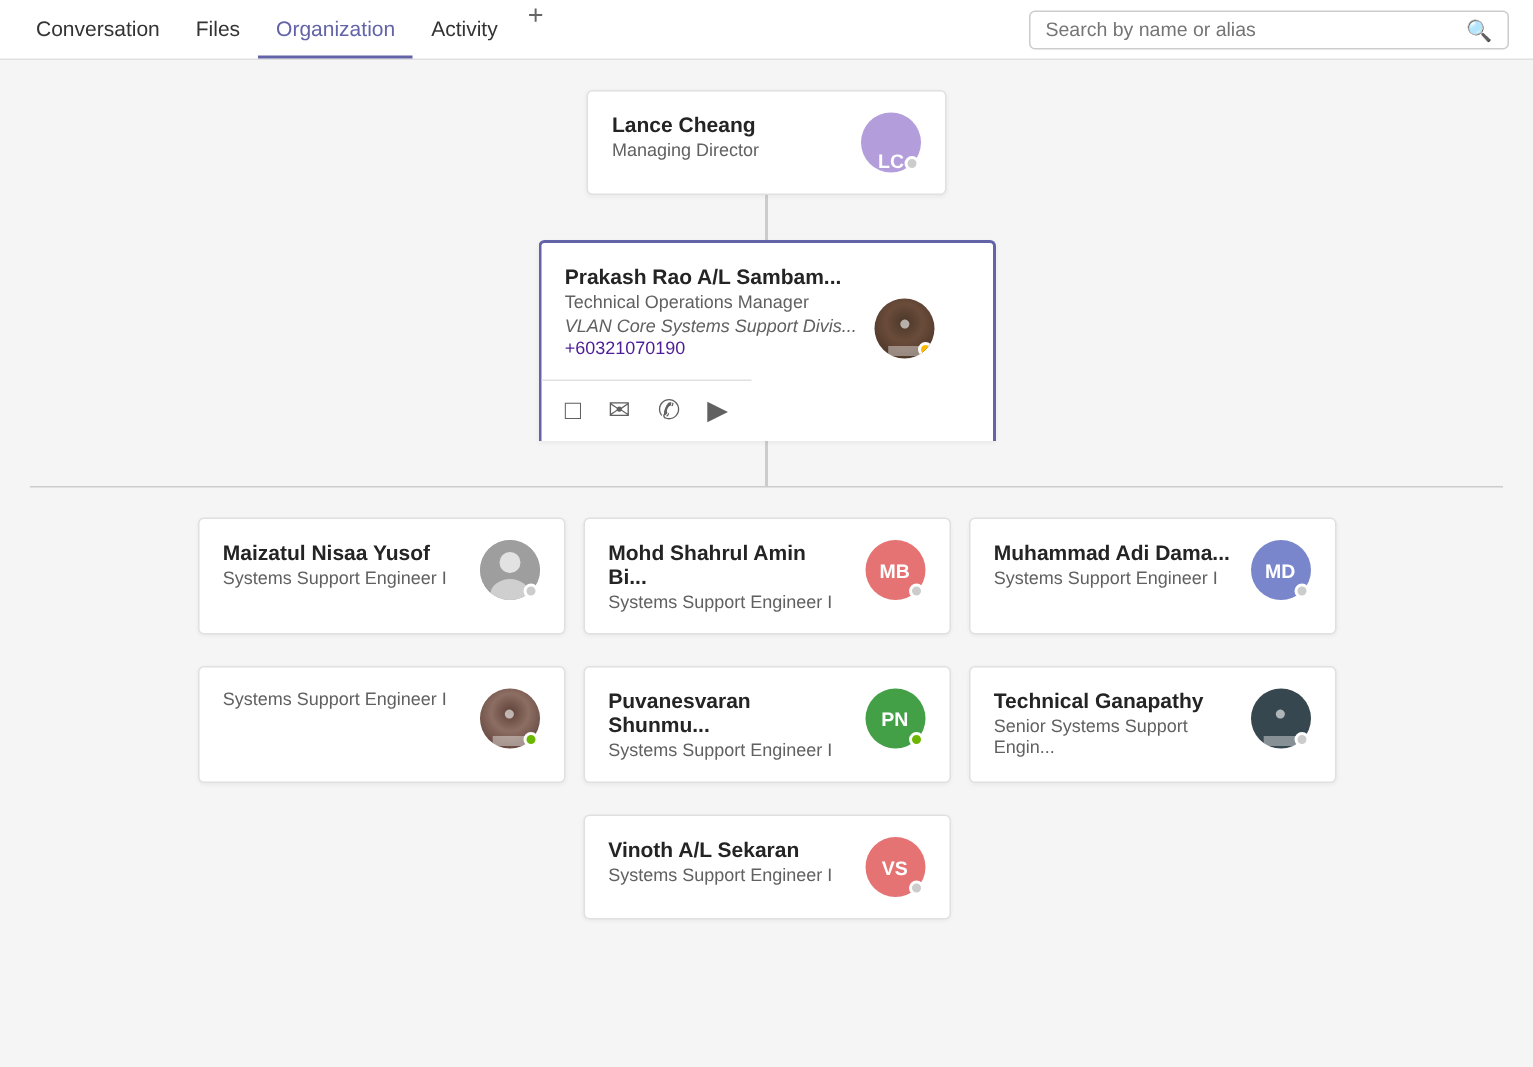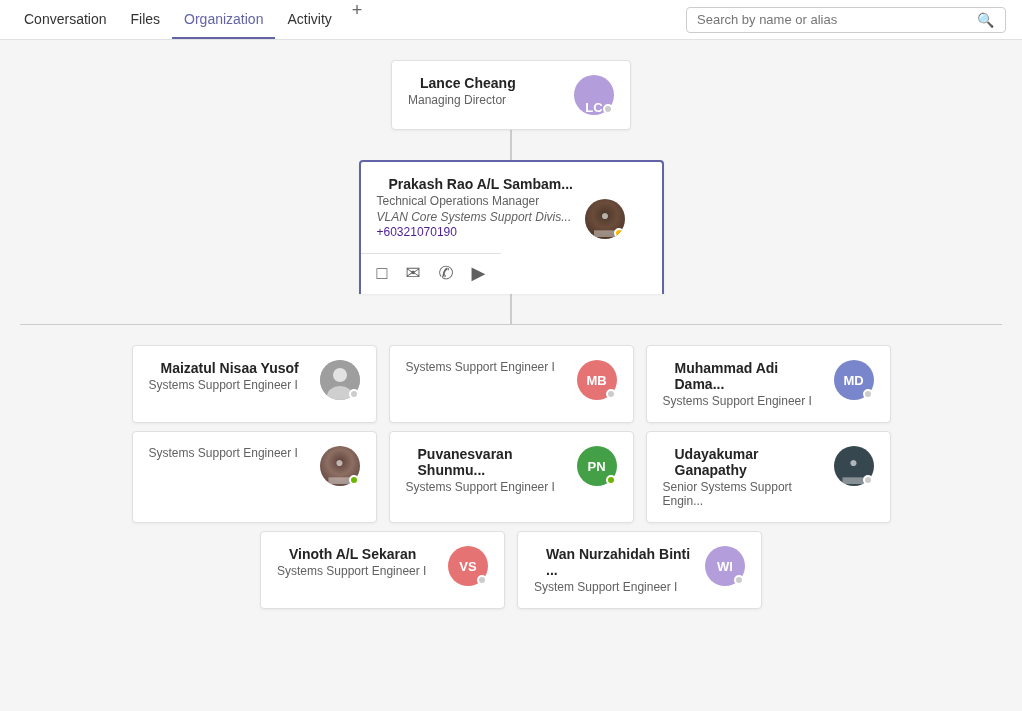--- a/index.html
+++ b/index.html
@@ -108,21 +108,20 @@
 
     .card-info {
       flex: 1;
     }
 
     .card-name {
       font-size: 14px;
       font-weight: 600;
       color: #252424;
       margin-bottom: 2px;
-      margin-left: 12px;
     }
 
     .card-role {
       font-size: 12px;
       color: #616161;
     }
 
     .card-dept {
       font-size: 12px;
       color: #616161;
@@ -274,21 +273,21 @@
       width: 100%;
       height: 1px;
       background: #ccc;
       margin: 0;
     }
 
     .rows-section {
       display: flex;
       flex-direction: column;
       align-items: center;
-      gap: 8px;
+      gap: 21px;
       margin-top: 20px;
     }
 
   </style>
 </head>
 <body>
 
 <div class="top-nav">
   <div class="nav-item">Conversation</div>
   <div class="nav-item">Files</div>
@@ -365,20 +364,21 @@
                 <circle cx="20" cy="15" r="7" fill="rgba(255,255,255,0.7)"></circle>
                 <ellipse cx="20" cy="36" rx="13" ry="10" fill="rgba(255,255,255,0.5)"></ellipse>
               </svg>
             </div>
             <span style="width:10px;height:10px;border-radius:50%;background:#ccc;border:2px solid #fff;position:absolute;bottom:1px;right:1px;display:block;"></span>
           </div>
         </div>
 
         <div class="card card-sub">
           <div class="card-info">
+            <div class="card-name">Mohd Shahrul Amin Bi...</div>
             <div class="card-role">Systems Support Engineer I</div>
           </div>
           <div style="position:relative;margin-left:12px;flex-shrink:0;">
             <div style="width:40px;height:40px;border-radius:50%;background:#e57373;display:flex;align-items:center;justify-content:center;color:#fff;font-weight:600;font-size:13px;">
               <span>MB</span>
             </div>
             <span style="width:10px;height:10px;border-radius:50%;background:#ccc;border:2px solid #fff;position:absolute;bottom:1px;right:1px;display:block;"></span>
           </div>
         </div>
 
@@ -419,21 +419,21 @@
           <div style="position:relative;margin-left:12px;flex-shrink:0;">
             <div style="width:40px;height:40px;border-radius:50%;background:#43a047;display:flex;align-items:center;justify-content:center;color:#fff;font-weight:600;font-size:13px;">
               <span>PN</span>
             </div>
             <span style="width:10px;height:10px;border-radius:50%;background:#6bb700;border:2px solid #fff;position:absolute;bottom:1px;right:1px;display:block;"></span>
           </div>
         </div>
 
         <div class="card card-sub">
           <div class="card-info">
-            <div class="card-name">Udayakumar Ganapathy</div>
+            <div class="card-name">Technical Ganapathy</div>
             <div class="card-role">Senior Systems Support Engin...</div>
           </div>
           <div style="position:relative;margin-left:12px;flex-shrink:0;">
             <div class="avatar-photo" style="width:40px;height:40px;border-radius:50%;margin-left:0;overflow:hidden;background:#37474f;">
               <div class="person-icon"></div>
             </div>
             <span style="width:10px;height:10px;border-radius:50%;background:#ccc;border:2px solid #fff;position:absolute;bottom:1px;right:1px;display:block;"></span>
           </div>
         </div>
 
@@ -447,30 +447,18 @@
             <div class="card-role">Systems Support Engineer I</div>
           </div>
           <div style="position:relative;margin-left:12px;flex-shrink:0;">
             <div style="width:40px;height:40px;border-radius:50%;background:#e57373;display:flex;align-items:center;justify-content:center;color:#fff;font-weight:600;font-size:13px;">
               <span>VS</span>
             </div>
             <span style="width:10px;height:10px;border-radius:50%;background:#ccc;border:2px solid #fff;position:absolute;bottom:1px;right:1px;display:block;"></span>
           </div>
         </div>
 
-        <div class="card card-sub">
-          <div class="card-info">
-            <div class="card-name">Wan Nurzahidah Binti ...</div>
-            <div class="card-role">System Support Engineer I</div>
-          </div>
-          <div style="position:relative;margin-left:12px;flex-shrink:0;">
-            <div style="width:40px;height:40px;border-radius:50%;background:#b39ddb;display:flex;align-items:center;justify-content:center;color:#fff;font-weight:600;font-size:13px;">
-              <span>WI</span>
-            </div>
-            <span style="width:10px;height:10px;border-radius:50%;background:#ccc;border:2px solid #fff;position:absolute;bottom:1px;right:1px;display:block;"></span>
-          </div>
-        </div>
 
       </div>
 
     </div>
   </div>
 </div>
 
 </body></html>

